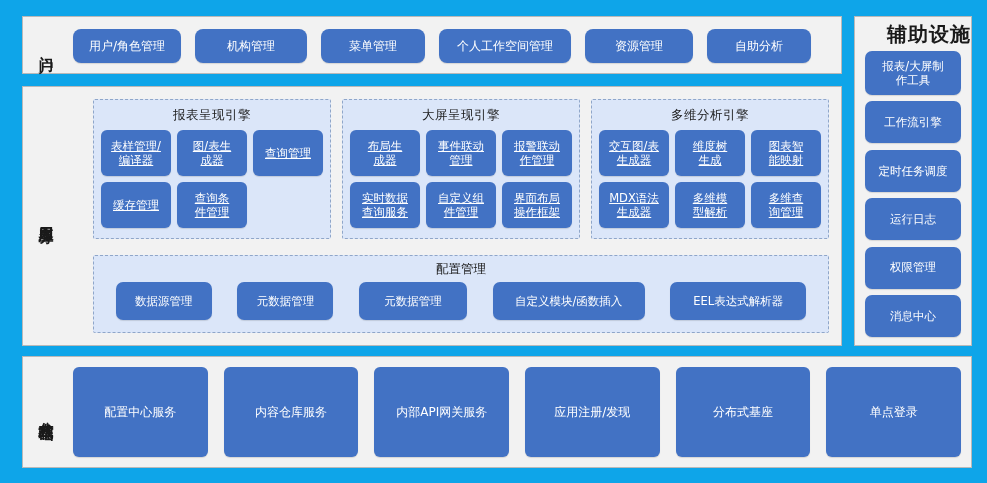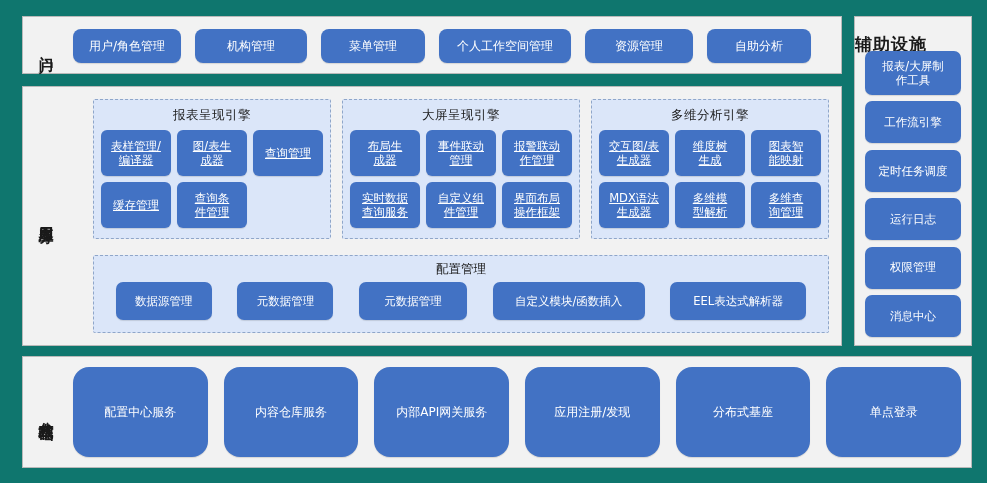--- a/index.html
+++ b/index.html
@@ -2,21 +2,21 @@
 <html><head>
 <meta charset="utf-8">
 <style>
   html,body{margin:0;padding:0;}
   body{
     width:987px;height:483px;
     background:#f7f7f7;
     font-family:"DejaVu Sans","Liberation Sans",sans-serif;
     overflow:hidden;
   }
-  .canvas{position:relative;width:987px;height:483px;background:#0f766e;}
+  .canvas{position:relative;width:987px;height:483px;background:#0ea5e9;}
 
   
   .layer{
     position:absolute;
     background:#f2f2f2;
     border:1px solid #b9b9b9;
     box-sizing:border-box;
   }
   .layer-label{
     position:absolute;
@@ -87,35 +87,35 @@
     border-radius:2px;
     box-sizing:border-box;
   }
   .config-title{text-align:center;font-size:12.5px;color:#1a1a1a;margin:5px 0 4px;}
   .config-row{display:flex;align-items:center;justify-content:space-around;gap:10px;padding:0 14px;}
   .config-row .btn{height:38px;font-size:11.5px;border-radius:7px;padding:0 10px;}
 
   
   #aux-layer{left:854px;top:16px;width:118px;height:330px;}
   .aux-title{
-    text-align:left;font-size:17px;font-weight:bold;color:#1a1a1a;
-    margin-top:16px;letter-spacing:1px;
+    text-align:right;font-size:20px;font-weight:bold;color:#1a1a1a;
+    margin-top:4px;letter-spacing:1px;
   }
   .aux-list{
     position:absolute;left:10px;right:10px;top:34px;bottom:8px;
     display:flex;flex-direction:column;justify-content:space-between;
   }
   .aux-list .btn{font-size:11.5px;border-radius:7px;}
   .aux-list .btn.tall{height:44px;}
   .aux-list .btn.short{height:42px;}
 
   
   #base-layer{left:22px;top:356px;width:950px;height:112px;}
   .base-btns{position:absolute;left:50px;top:10px;right:10px;bottom:10px;display:flex;align-items:stretch;gap:16px;}
-  .base-btns .btn{flex:1;font-size:12px;border-radius:16px;}
+  .base-btns .btn{flex:1;font-size:12px;border-radius:6px;}
 </style>
 </head>
 <body>
 
 <div class="canvas">
 
   <div class="layer" id="portal-layer">
     <div class="layer-label">门户</div>
     <div class="portal-btns">
       <div class="btn" style="width:108px">用户/角色管理</div>

